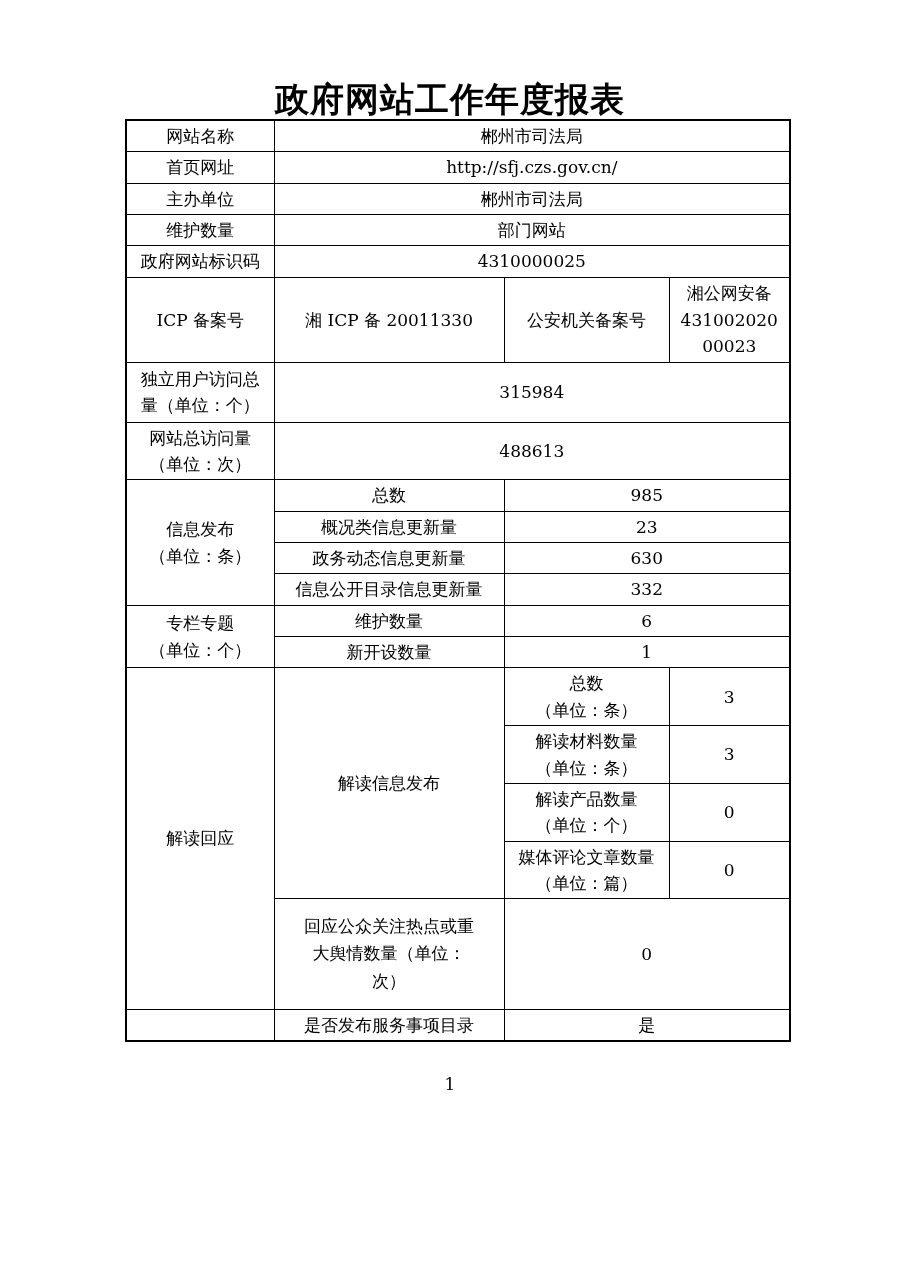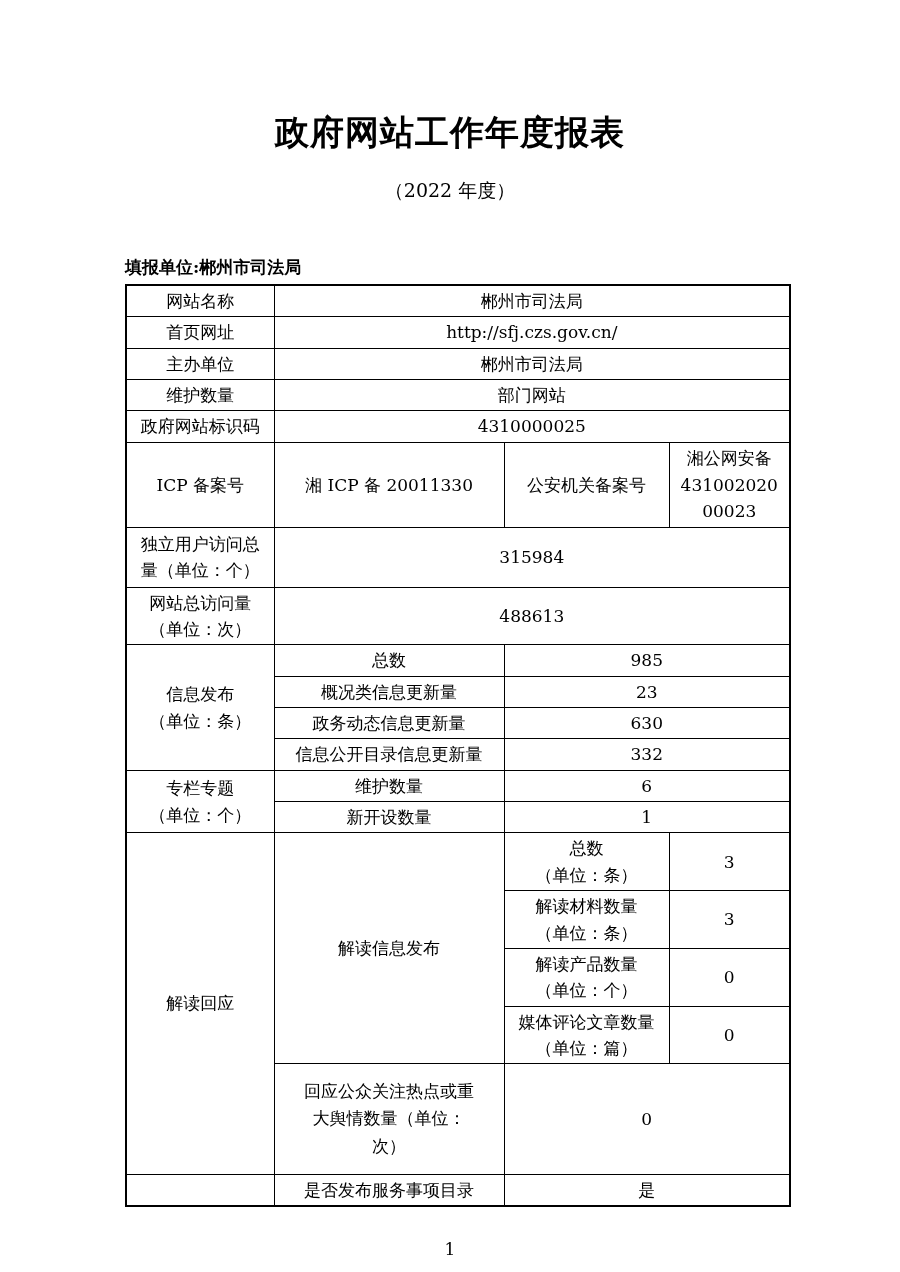--- a/index.html
+++ b/index.html
@@ -4,21 +4,21 @@
 <style>
   * { box-sizing: border-box; }
   html, body { margin: 0; padding: 0; background: #ffffff; }
   .page {
     width: 900px;
     height: 1272px;
     background: #ffffff;
     color: #000000;
     font-family: "DejaVu Serif", "Liberation Serif", serif;
     position: relative;
-    padding-top: 112px;
+    padding-top: 79px;
     overflow: hidden;
   }
   .doc-title {
     margin: 0;
     text-align: center;
     font-family: "DejaVu Sans", "Liberation Sans", sans-serif;
     font-weight: 700;
     font-size: 34px;
     line-height: 40px;
     letter-spacing: 1px;
@@ -69,22 +69,20 @@
     text-align: center;
     font-size: 17px;
   }
 </style>
 </head>
 <body>
 
 <div class="page">
 
   <h1 class="doc-title">政府网站工作年度报表</h1>
-  <div class="doc-subtitle">（2022 年度）</div>
-  <div class="reporting-unit">填报单位:郴州市司法局</div>
 
   <table class="report">
     <colgroup>
       <col style="width:148px">
       <col style="width:230px">
       <col style="width:165px">
       <col style="width:121px">
     </colgroup>
 
     <tbody>

